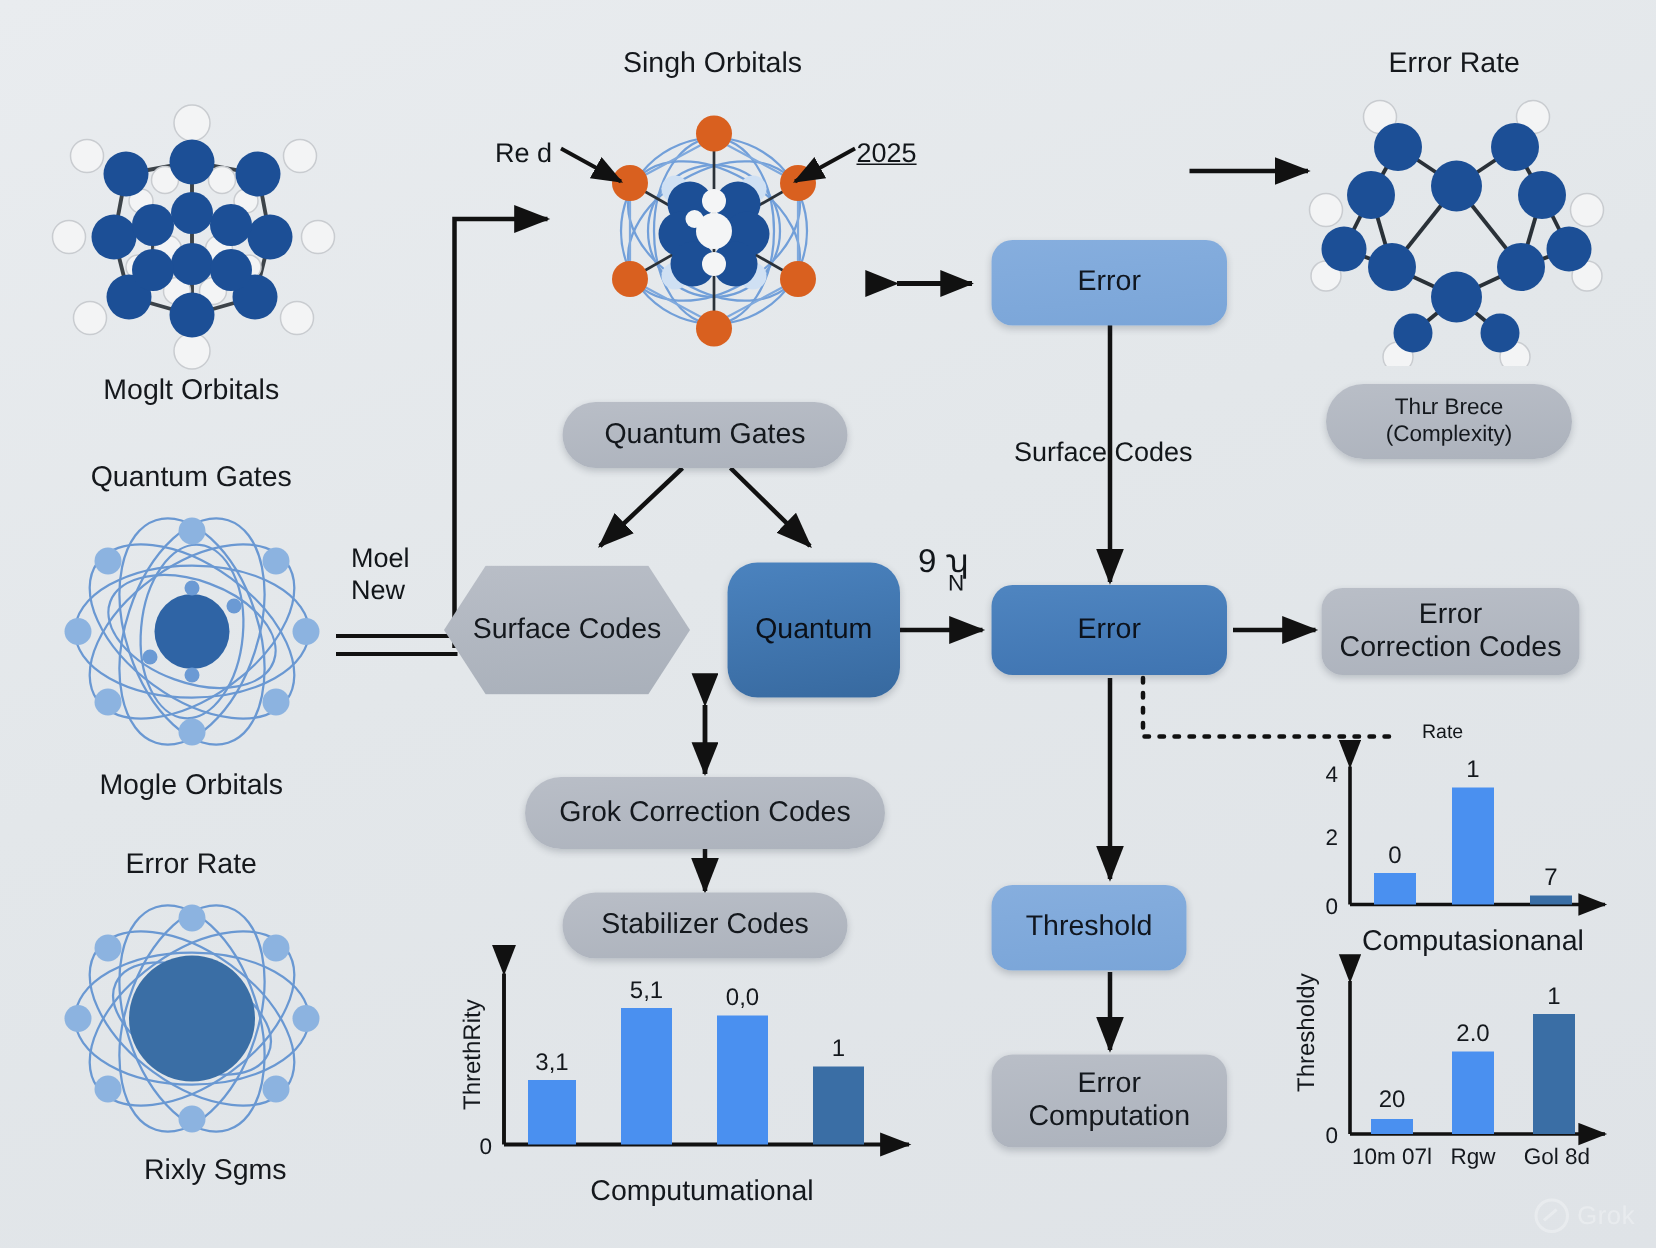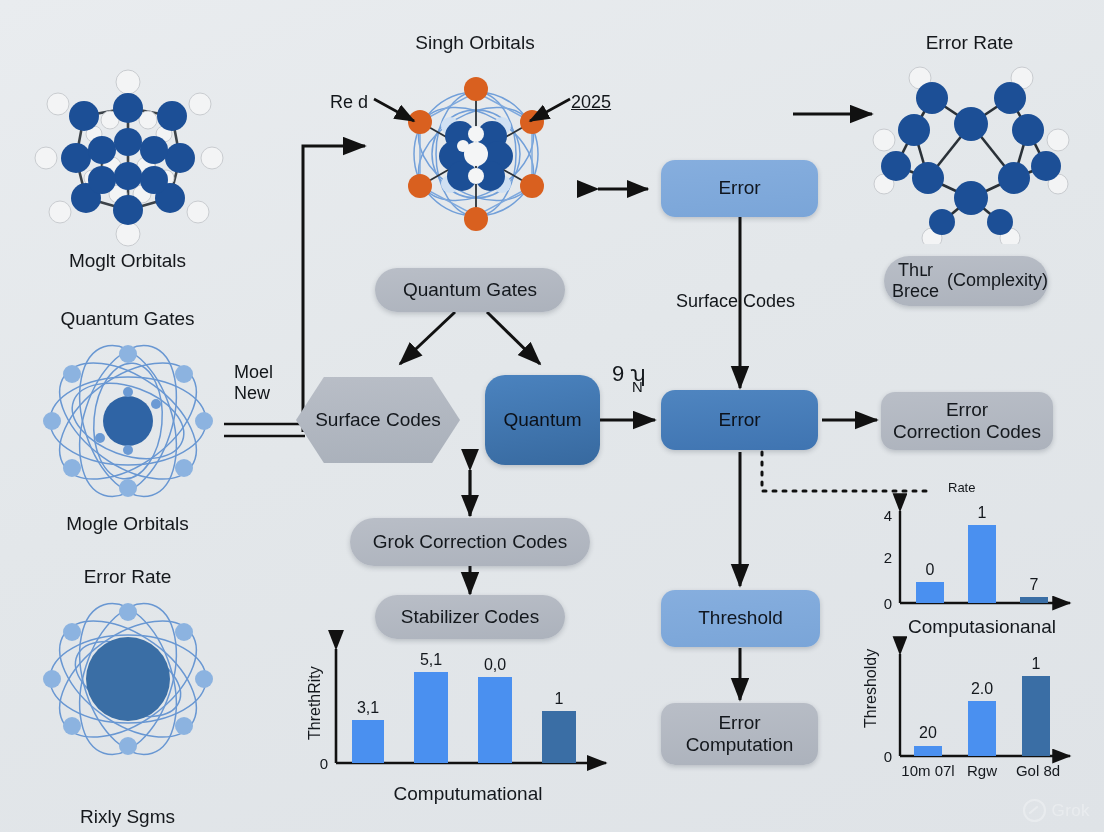--- a/index.html
+++ b/index.html
@@ -224,21 +224,21 @@
           <circle cx="100" cy="154" r="9"></circle>
         <circle cx="24" cy="87" r="9"></circle>
           <circle cx="176" cy="87" r="9"></circle>
         <circle cx="44" cy="40" r="9"></circle>
           <circle cx="156" cy="40" r="9"></circle>
         <circle cx="44" cy="134" r="9"></circle>
           <circle cx="156" cy="134" r="9"></circle>
       </g>
     </svg>
   </div>
-  <div class="abs cap" style="left:0;top:770px;width:255px;margin-top:36px;">Rixly Sgms</div>
+  <div class="abs cap" style="left:16px;top:770px;width:255px;">Rixly Sgms</div>
 
   <div class="abs cap" style="left:350px;top:32px;width:250px;">Singh Orbitals</div>
   <div class="artbox" style="left:370px;top:58px;width:212px;height:192px;">
     <svg viewBox="0 0 212 192" width="212" height="192">
       <g fill="none" stroke="#6c9cd8" stroke-width="1.5" opacity=".95">
         <ellipse cx="106" cy="96" rx="62" ry="62"></ellipse>
         <ellipse cx="106" cy="96" rx="62" ry="40" transform="rotate(30 106 96)"></ellipse>
         <ellipse cx="106" cy="96" rx="62" ry="40" transform="rotate(90 106 96)"></ellipse>
         <ellipse cx="106" cy="96" rx="62" ry="40" transform="rotate(150 106 96)"></ellipse>
         <ellipse cx="106" cy="96" rx="44" ry="44"></ellipse>
@@ -335,40 +335,40 @@
         <circle cx="24" cy="110" r="15"></circle>
           <circle cx="174" cy="110" r="15"></circle>
         <circle cx="56" cy="122" r="16"></circle>
           <circle cx="142" cy="122" r="16"></circle>
         <circle cx="99" cy="142" r="17"></circle>
         <circle cx="70" cy="166" r="13"></circle>
           <circle cx="128" cy="166" r="13"></circle>
       </g>
     </svg>
   </div>
-  <div class="node grey pill" style="left:884px;top:256px;width:164px;height:50px;flex-direction:row;font-size:18px;">
+  <div class="node grey pill" style="left:884px;top:256px;width:164px;height:50px;flex-direction:column;font-size:15px;">
     <span>Thւr Brece</span>
     <span>(Complexity)</span>
   </div>
 
   <div class="node grey pill" style="left:375px;top:268px;width:190px;height:44px;">Quantum Gates</div>
 
   <div class="hexnode" style="left:296px;top:377px;width:164px;height:86px;">Surface Codes</div>
 
   <div class="node bigblue" style="left:485px;top:375px;width:115px;height:90px;">Quantum</div>
 
   <div class="node grey pill" style="left:350px;top:518px;width:240px;height:48px;">Grok Correction Codes</div>
 
   <div class="node grey pill" style="left:375px;top:595px;width:190px;height:44px;">Stabilizer Codes</div>
 
   <div class="node lightblue" style="left:661px;top:160px;width:157px;height:57px;">Error</div>
 
   <div class="node blue" style="left:661px;top:390px;width:157px;height:60px;">Error</div>
 
-  <div class="node lightblue" style="left:661px;top:590px;width:159px;height:57px;">Threshold</div>
+  <div class="node lightblue" style="left:661px;top:590px;width:130px;height:57px;">Threshold</div>
 
   <div class="node grey" style="left:661px;top:703px;width:157px;height:62px;flex-direction:column;">
     <span>Error</span>
     <span>Computation</span>
   </div>
 
   <div class="node grey" style="left:881px;top:392px;width:172px;height:58px;flex-direction:column;">
     <span>Error</span>
     <span>Correction Codes</span>
   </div>

